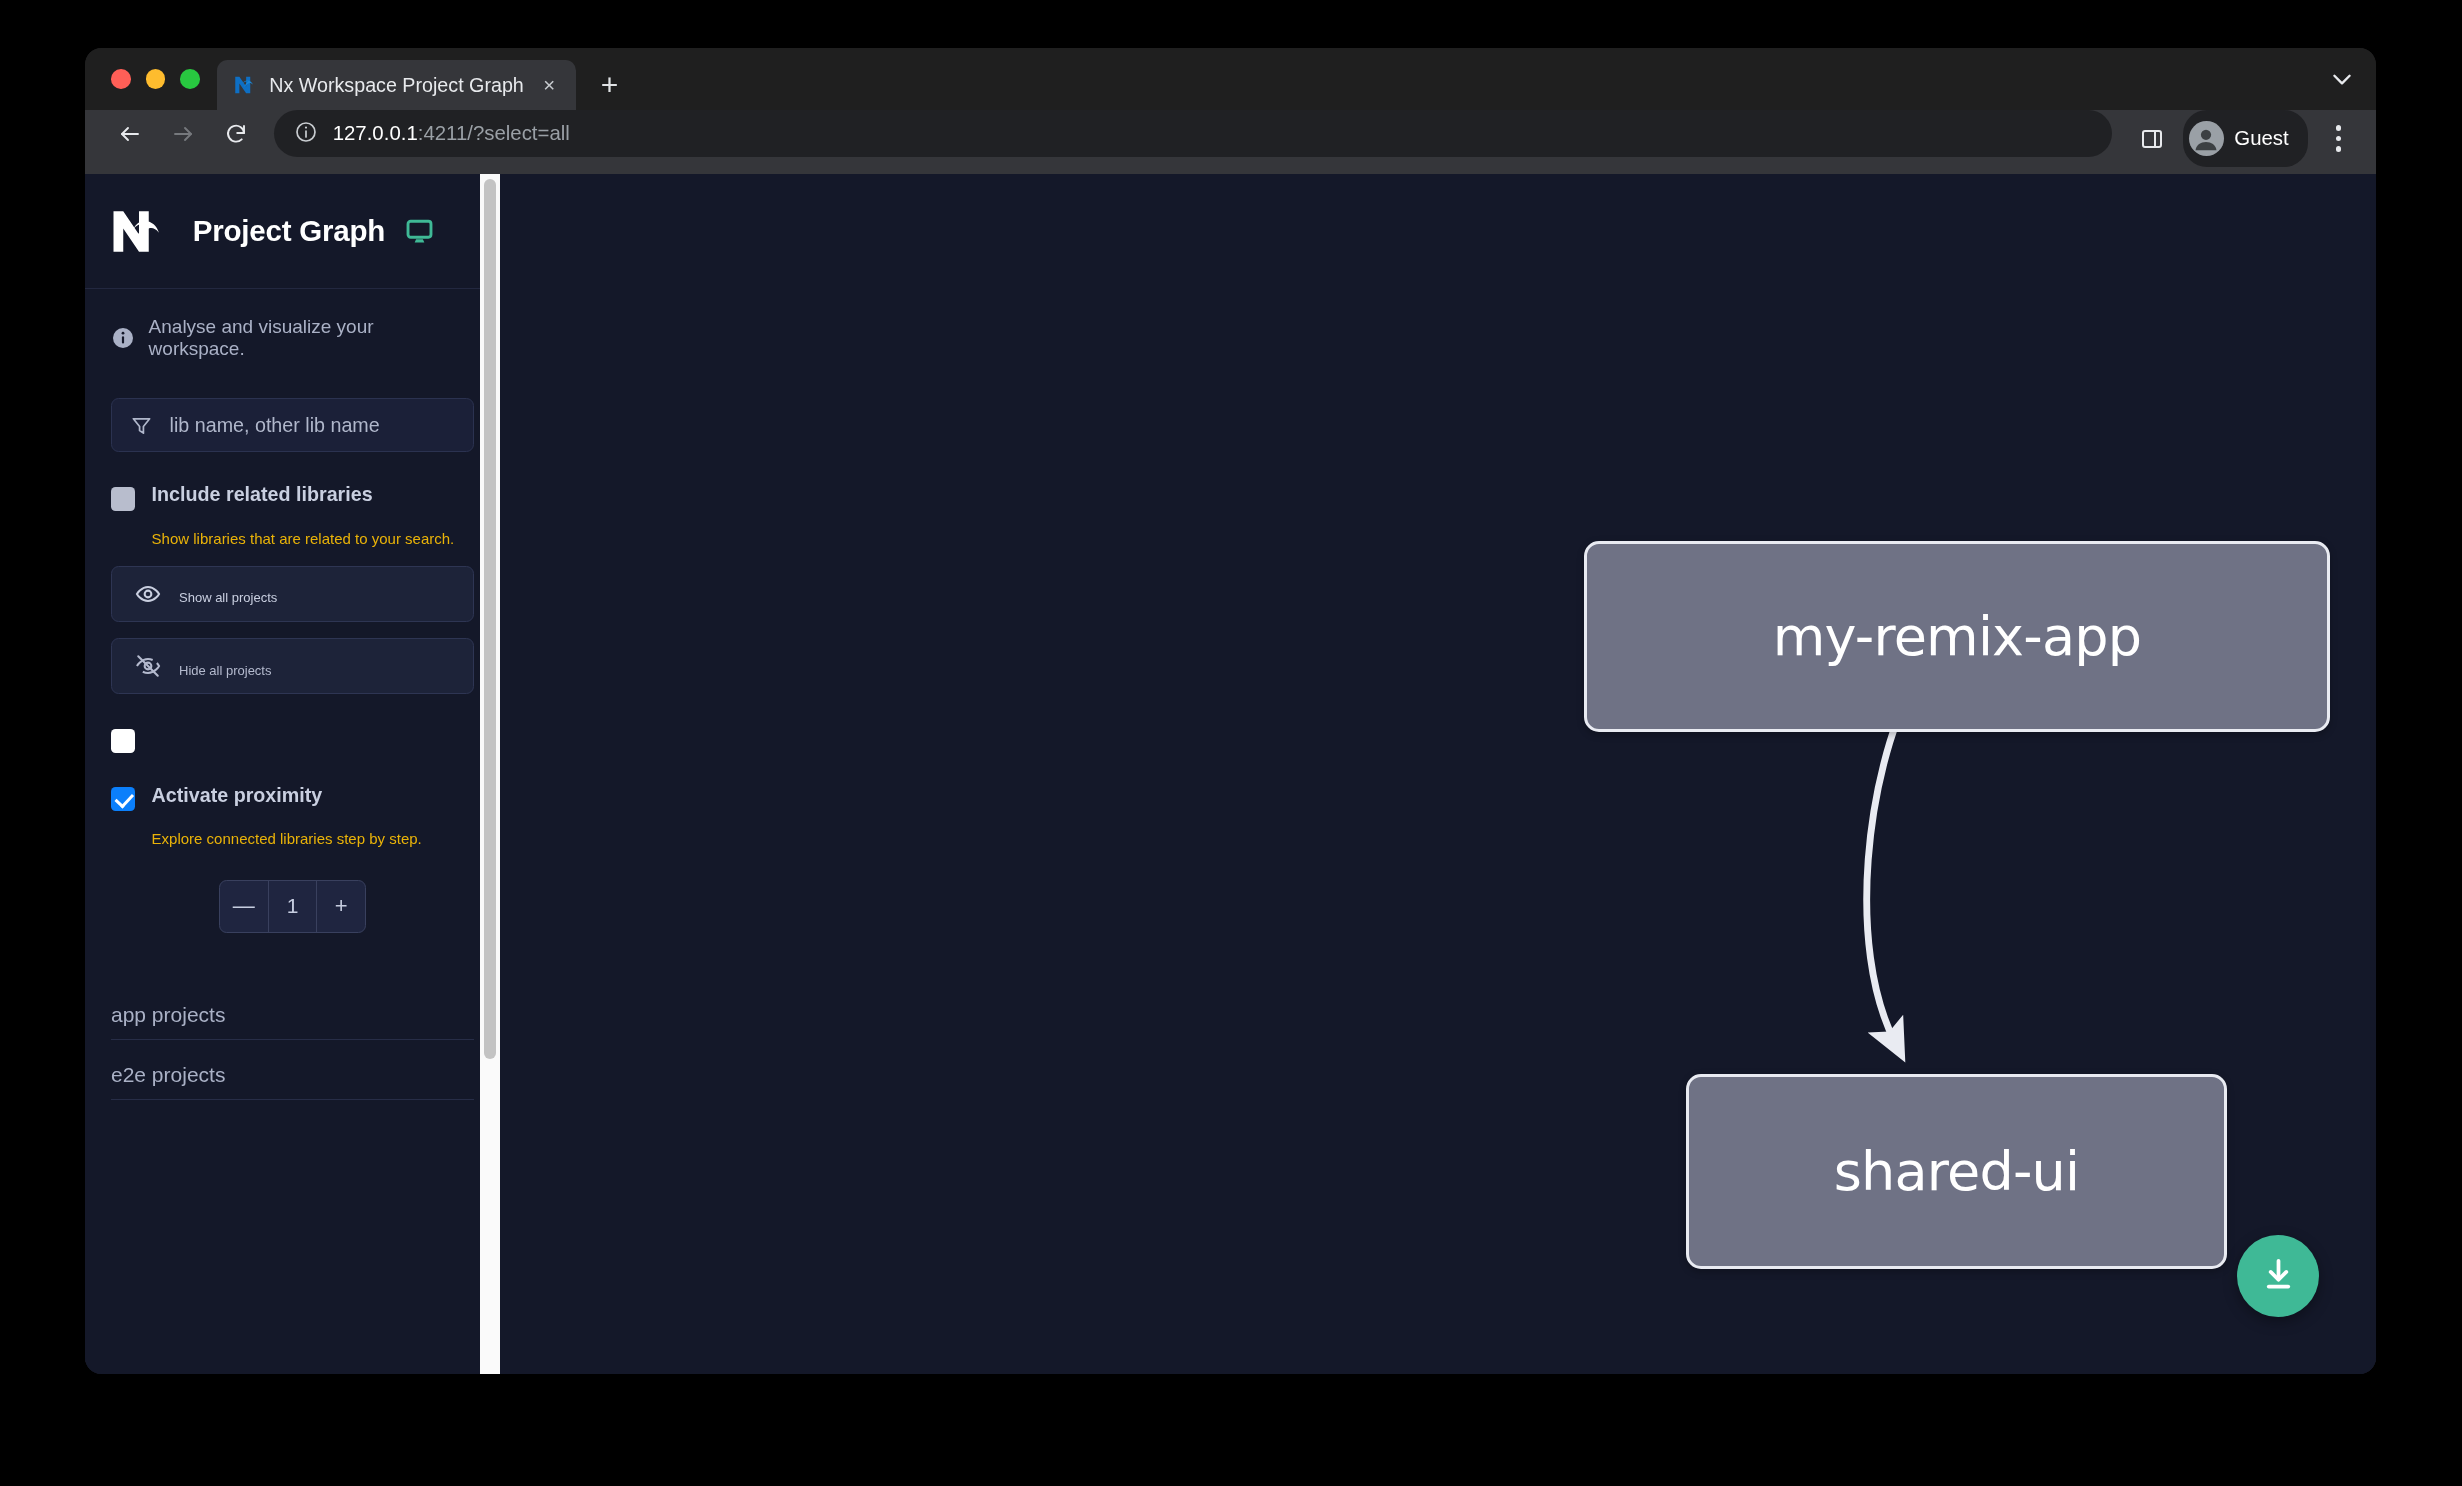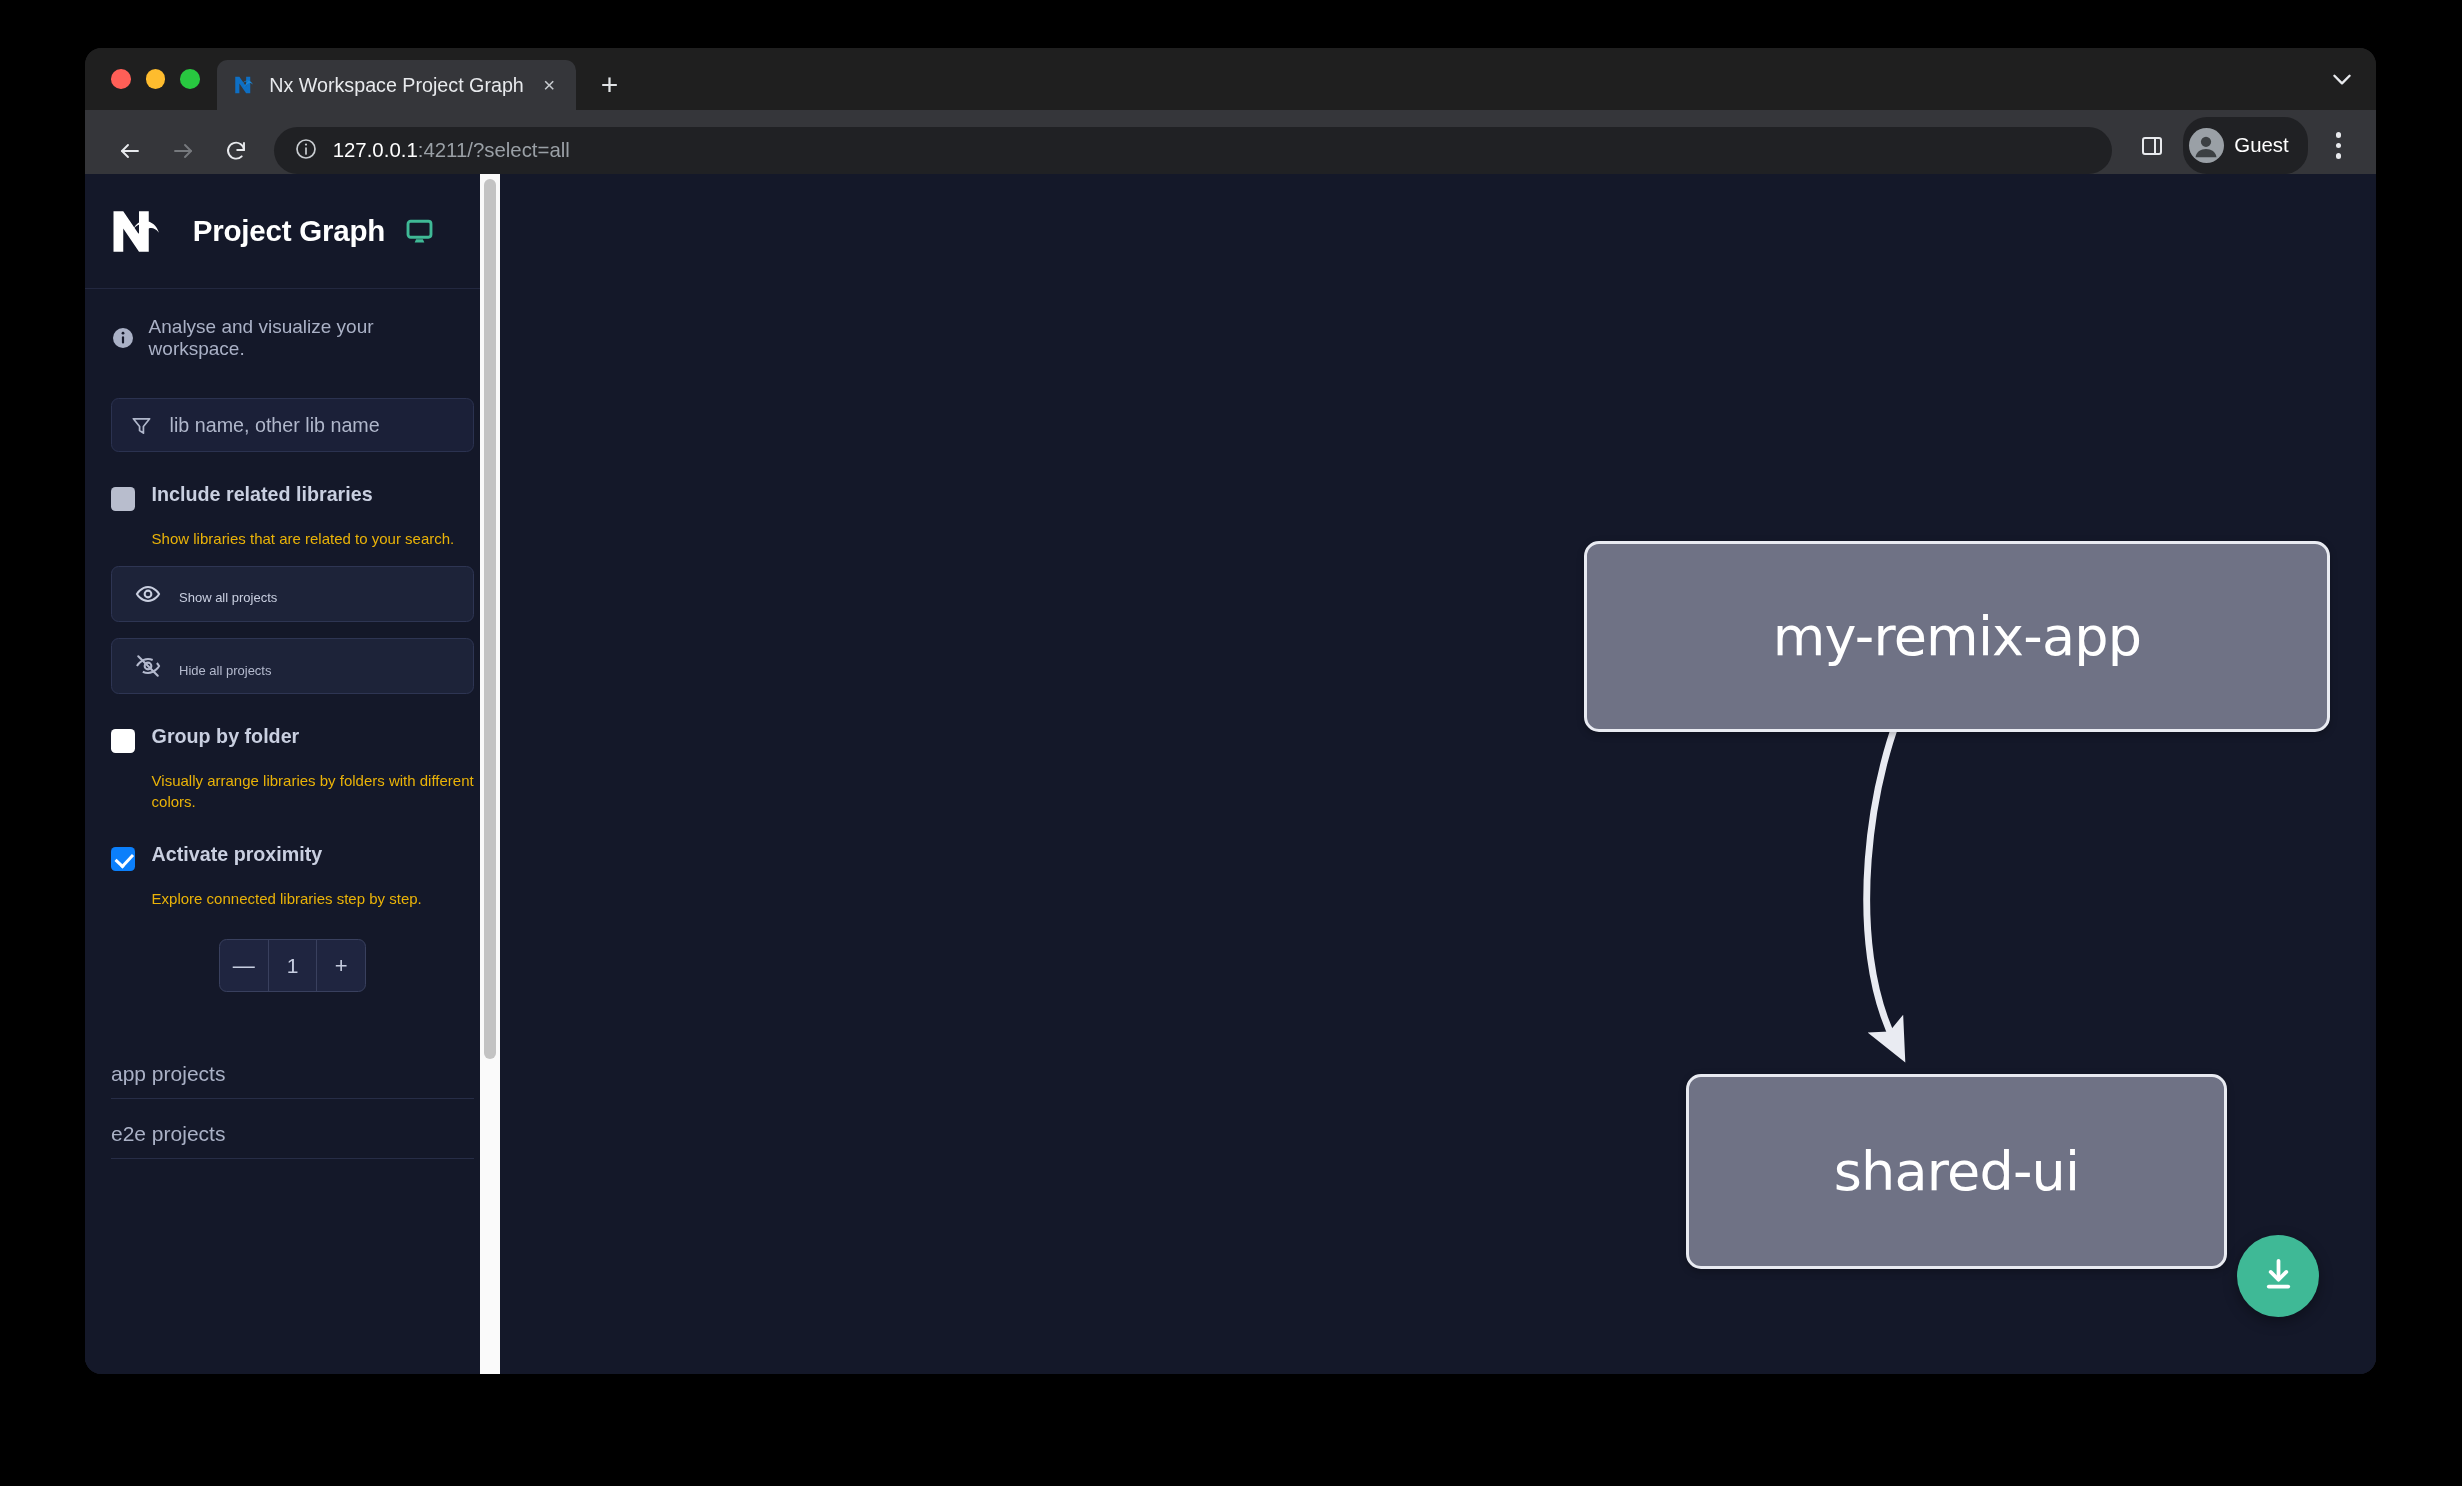--- a/index.html
+++ b/index.html
@@ -82,21 +82,21 @@
     width: 51px; height: 62px;
     display: flex; align-items: center; justify-content: center;
     padding-right: 18px;
   }
 
   
   .toolbar {
     height: 64px;
     background: #35363a;
     display: flex;
-    align-items: flex-end;
+    align-items: flex-start;
     padding: 0 16.6px 0 21px;
     gap: 6px;
   }
   .nav-btn {
     width: 47px; height: 47px;
     border-radius: 50%;
     display: flex; align-items: center; justify-content: center;
     color: #e8eaed;
     flex: 0 0 47px;
   }
@@ -500,24 +500,20 @@
               <path d="M1.8 12S5.5 5.5 12 5.5c1.6 0 3 .4 4.3 1M20.2 9.2c1.3 1.5 2 2.8 2 2.8S18.5 18.5 12 18.5c-1.8 0-3.4-.5-4.8-1.2"></path>
               <circle cx="12" cy="12" r="3.1"></circle>
               <line x1="3" y1="3" x2="21" y2="21" stroke-linecap="round"></line>
             </svg>
           </span>
           <span class="action-label">Hide all projects</span>
         </div>
 
         <div class="check-row">
           <span class="check-box white"></span>
-          <span class="check-text">
-            <div class="check-label">Group by folder</div>
-            <div class="check-desc">Visually arrange libraries by folders with different colors.</div>
-          </span>
         </div>
 
         <div class="check-row">
           <span class="check-box blue"></span>
           <span class="check-text">
             <div class="check-label">Activate proximity</div>
             <div class="check-desc">Explore connected libraries step by step.</div>
           </span>
         </div>
 

